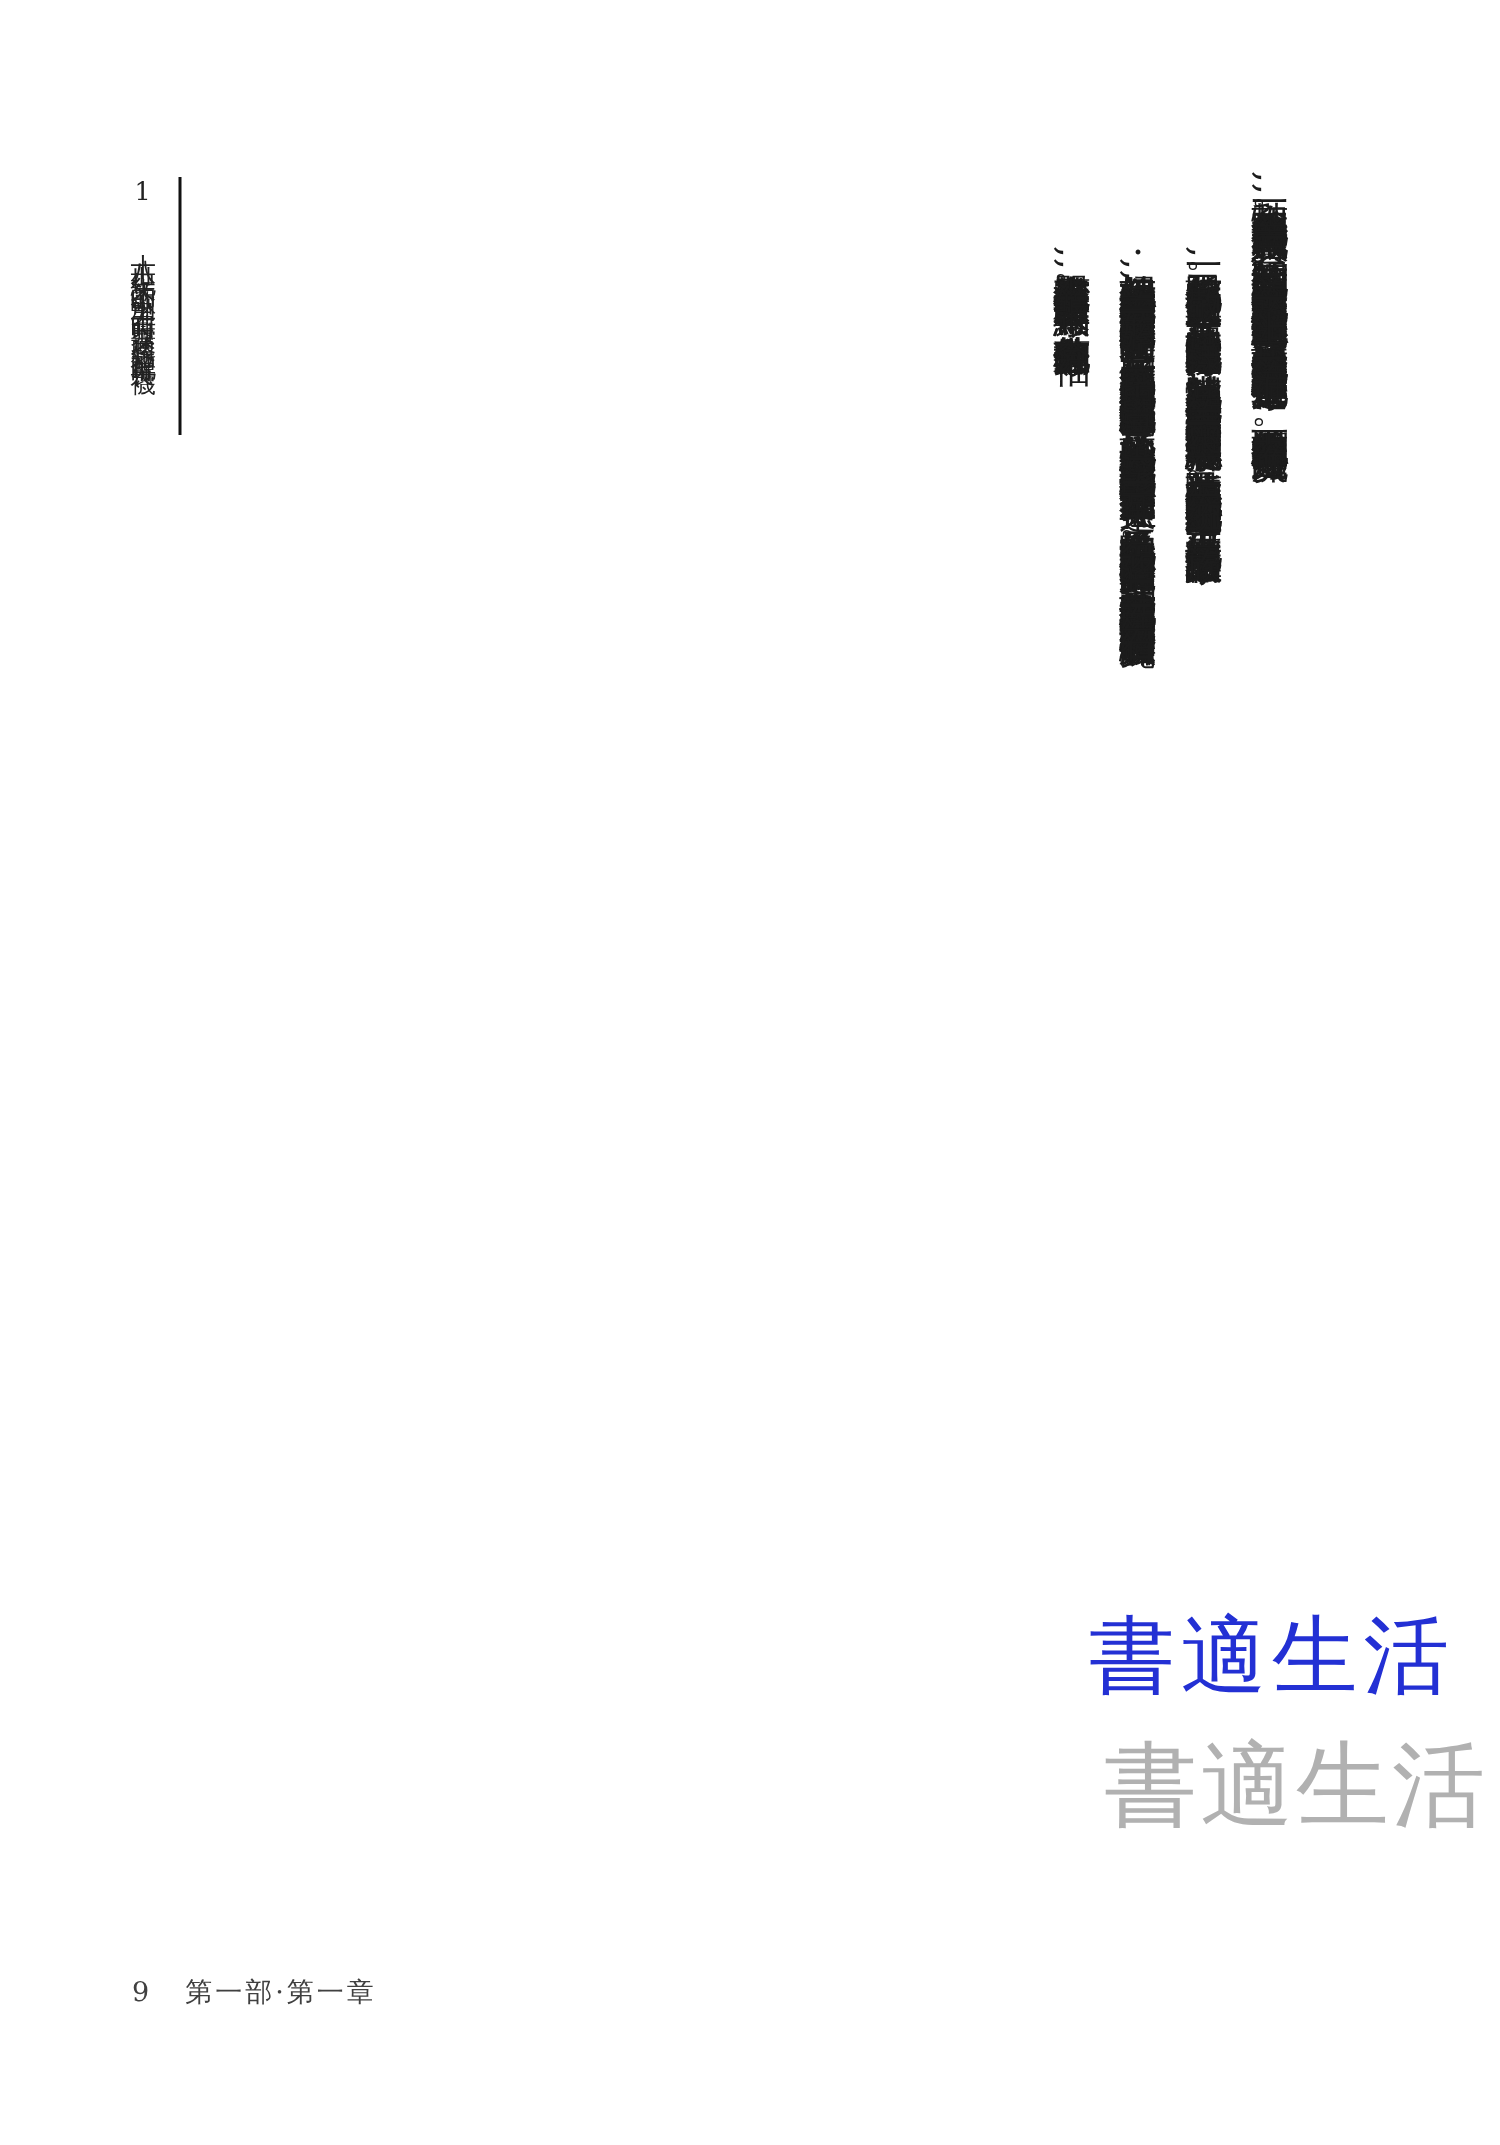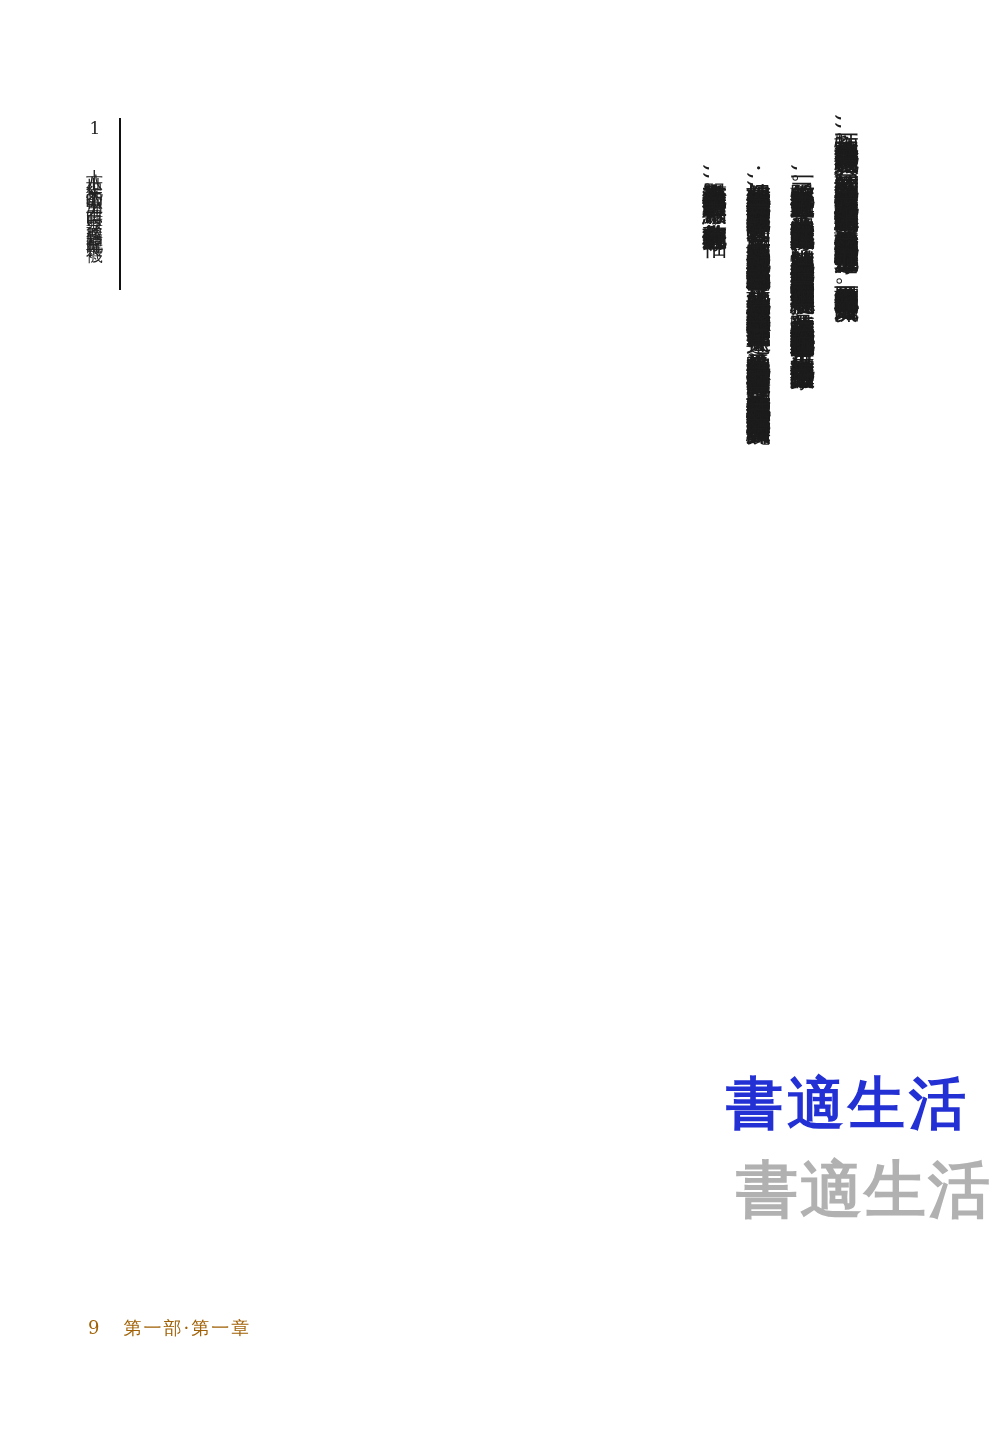--- a/index.html
+++ b/index.html
@@ -51,31 +51,30 @@
     height: 172px;
     background: #111111;
   }
   
   .footer {
     position: absolute;
     left: 88px;
     top: 1316px;
     font-size: 18px;
     letter-spacing: 2px;
-    color: #a16207;
+    color: #404040;
     white-space: nowrap;
   }
   .page-num { margin-right: 22px; }
   
   .wm {
     position: absolute;
     white-space: nowrap;
     font-family: "DejaVu Serif", serif;
     pointer-events: none;
-    font-weight: bold;
   }
   .wm-blue {
     left: 726px;
     top: 1066px;
     font-size: 57px;
     letter-spacing: 4px;
   }
   .wm-gray {
     left: 736px;
     top: 1148px;

